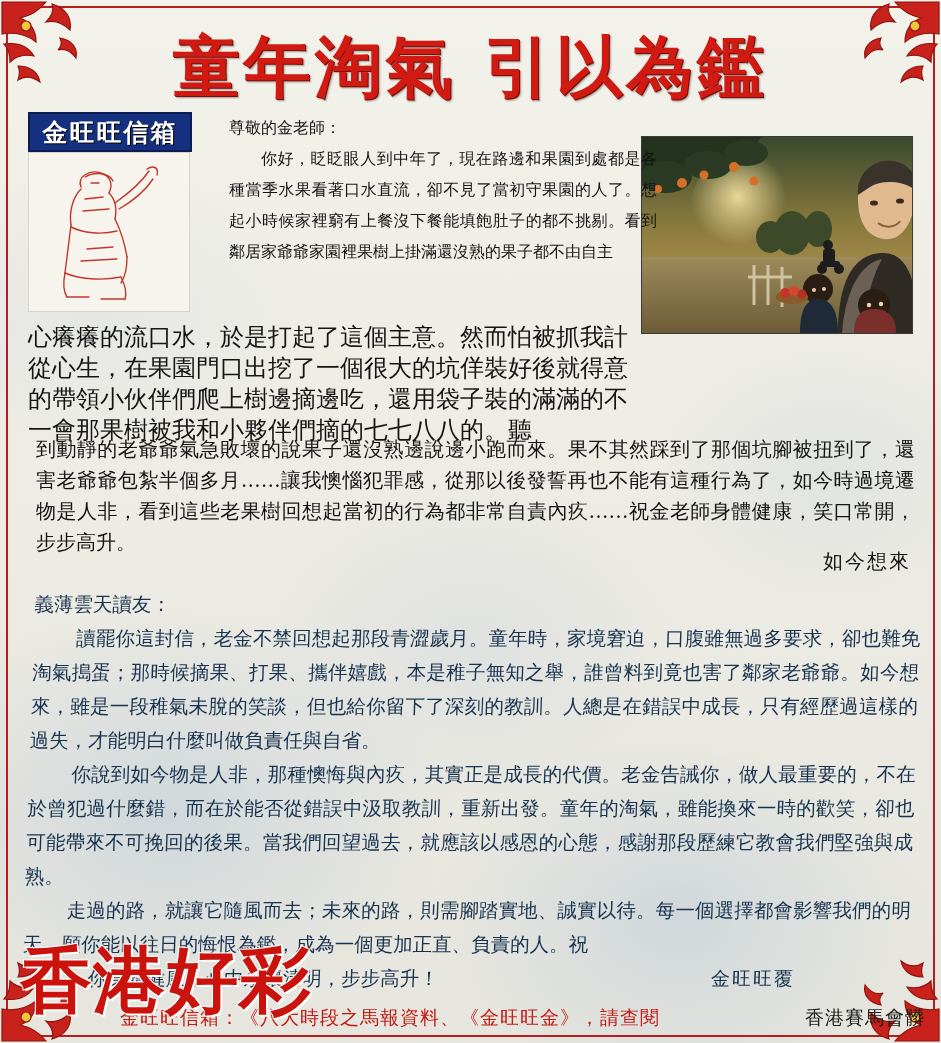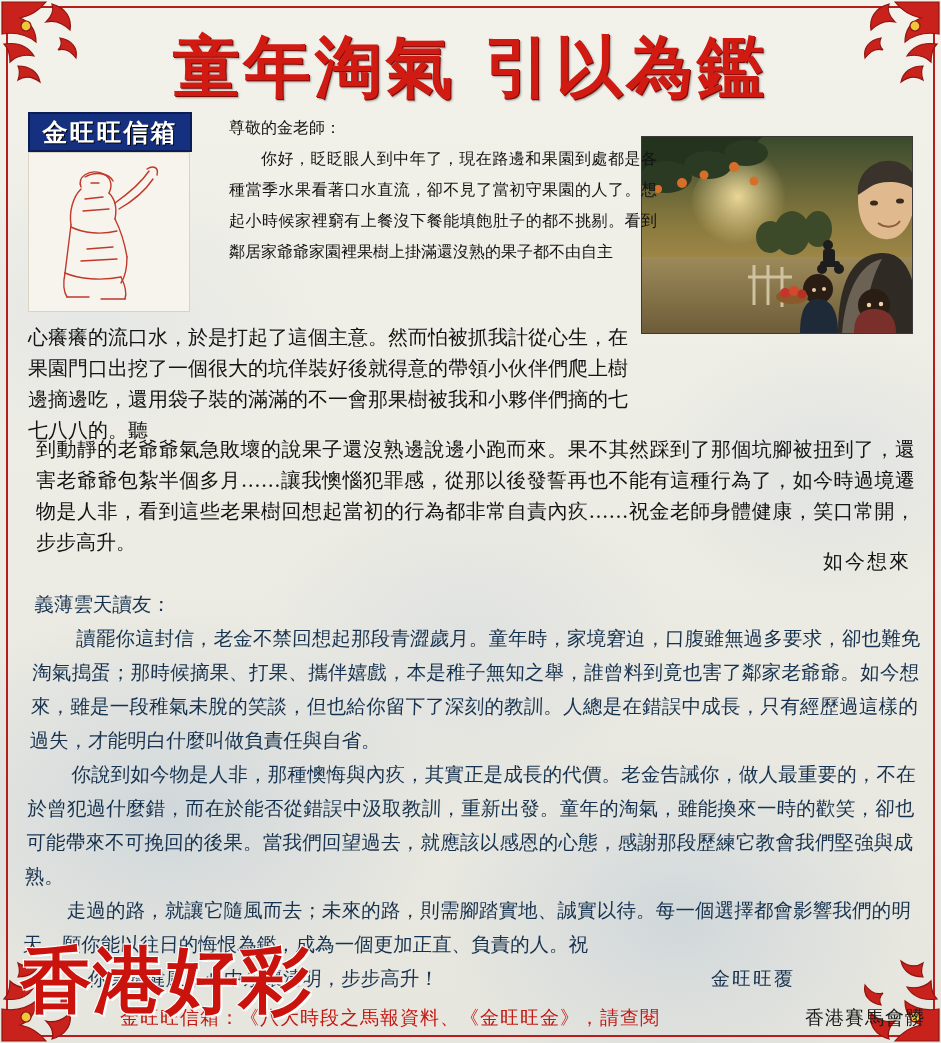--- a/index.html
+++ b/index.html
@@ -74,21 +74,21 @@
     position:absolute;left:196px;top:112px;width:428px;
     font-family:"DejaVu Serif","Liberation Serif",serif;
     font-size:16px;line-height:31px;color:#141414;
     text-align:justify;
     margin-left:33px;
   }
   .letter1 .p-indent{text-indent:2em;display:block;}
   .letter1-wide{
     position:absolute;left:28px;top:322px;width:600px;
     font-family:"DejaVu Serif","Liberation Serif",serif;
-    font-size:20px;line-height:31px;color:#141414;text-align:justify;
+    font-size:24px;line-height:31px;color:#141414;text-align:justify;
   }
   .letter1-rest{
     position:absolute;left:28px;top:434px;right:26px;
     font-family:"DejaVu Serif","Liberation Serif",serif;
     font-size:20px;line-height:31px;color:#141414;text-align:justify;margin-left:8px;
   }
   .sign1{
     position:absolute;right:30px;top:548px;
     font-family:"DejaVu Serif","Liberation Serif",serif;
     font-size:20px;color:#141414;letter-spacing:2px;

